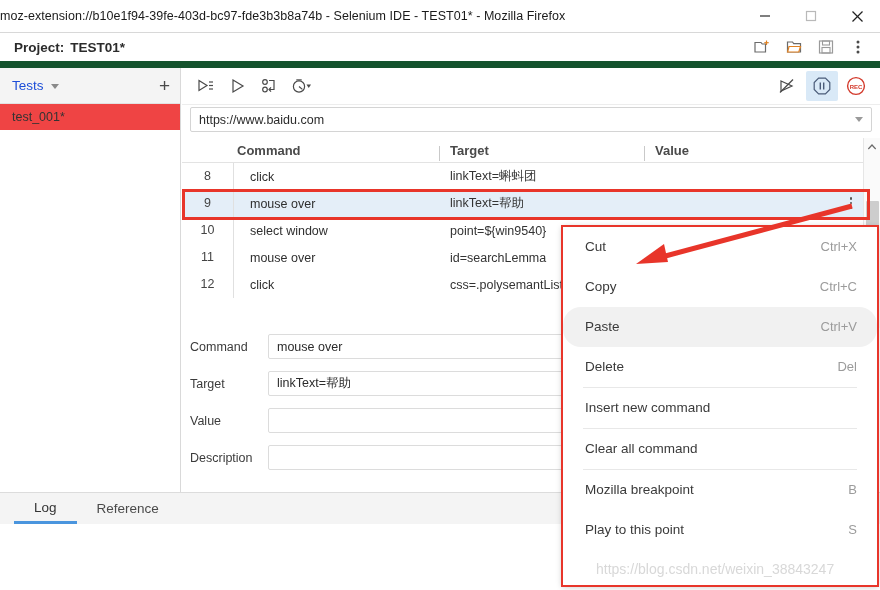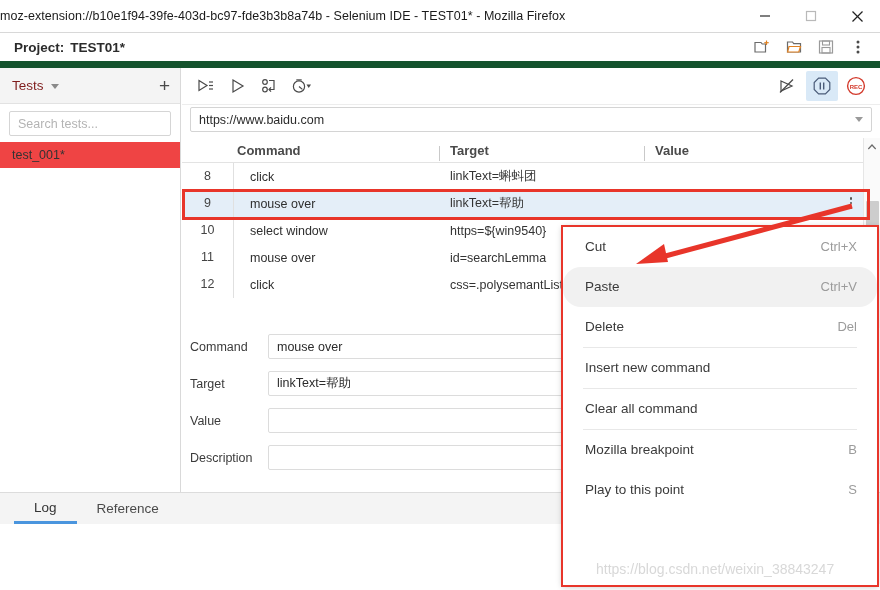--- a/index.html
+++ b/index.html
@@ -44,21 +44,21 @@
 
   
   .sidebar {
     position:absolute; left:0; top:68px; width:181px; height:424px;
     background:#ffffff; border-right:1px solid #d9d9d9;
   }
   .tests-head {
     height:36px; background:#f4f4f4; display:flex; align-items:center;
     padding:0 10px 0 12px; border-bottom:1px solid #e2e2e2;
   }
-  .tests-title { font-size:13.5px; color:#7f1d1d; }
+  .tests-title { font-size:13.5px; color:#1d4ed8; }
   .caret-sm {
     width:0;height:0;border-left:4px solid transparent;border-right:4px solid transparent;
     border-top:5px solid #8a8a8a; margin-left:7px; margin-top:2px;
   }
   .plus-btn { margin-left:auto; font-size:19px; color:#4a4a4a; line-height:1; font-weight:300; }
   .search-wrap { padding:7px 9px 6px 9px; background:#fff; }
   .search-box {
     height:25px; border:1px solid #d5d5d5; border-radius:2px; background:#fff;
     display:flex; align-items:center; padding:0 6px 0 8px;
   }
@@ -246,29 +246,20 @@
         </svg>
       </div>
     </div>
   </div>
 
   <div class="sidebar">
     <div class="tests-head">
       <span class="tests-title">Tests</span>
       <span class="caret-sm"></span>
       <span class="plus-btn">+</span>
-    </div>
-    <div class="search-wrap">
-      <div class="search-box">
-        <input class="search-input" type="text" placeholder="Search tests..." style="">
-        <svg width="15" height="15" viewBox="0 0 15 15">
-          <circle cx="6.3" cy="6.3" r="4.3" fill="none" stroke="#7a7a7a" stroke-width="1.2"></circle>
-          <line x1="9.5" y1="9.5" x2="13.5" y2="13.5" stroke="#7a7a7a" stroke-width="1.2"></line>
-        </svg>
-      </div>
     </div>
     <div class="test-item">
       <span>test_001*</span>
     </div>
   </div>
 
   <div class="toolbar">
     <div class="tb">
       <svg width="20" height="18" viewBox="0 0 20 18">
         <path d="M3 3.5 L11 8.5 L3 13.5 Z" fill="none" stroke="#4a4a4a" stroke-width="1.2"></path>
@@ -349,21 +340,21 @@
       <div class="row-dots">
           <i></i>
           <i></i>
           <i></i>
         </div>
     </div>
 
     <div class="trow">
       <div class="c-idx">10</div>
       <div class="c-cmd">select window</div>
-      <div class="c-tgt">https=${win9540}</div>
+      <div class="c-tgt">point=${win9540}</div>
       <div class="c-val"></div>
     </div>
 
     <div class="trow">
       <div class="c-idx">11</div>
       <div class="c-cmd">mouse over</div>
       <div class="c-tgt">id=searchLemma</div>
       <div class="c-val"></div>
     </div>
 
@@ -412,20 +403,24 @@
     <div style="width:14px;"></div>
     <div class="tab tab-active">Log</div>
     <div class="tab">Reference</div>
   </div>
   <div class="log-panel"></div>
 
   <div class="ctxmenu">
     <div class="ctx-item">
       <span>Cut</span>
       <span class="ctx-shortcut">Ctrl+X</span>
+    </div>
+    <div class="ctx-item">
+      <span>Copy</span>
+      <span class="ctx-shortcut">Ctrl+C</span>
     </div>
     <div class="ctx-item hover">
       <span>Paste</span>
       <span class="ctx-shortcut">Ctrl+V</span>
     </div>
     <div class="ctx-item">
       <span>Delete</span>
       <span class="ctx-shortcut">Del</span>
     </div>
     <div class="ctx-sep"></div>

